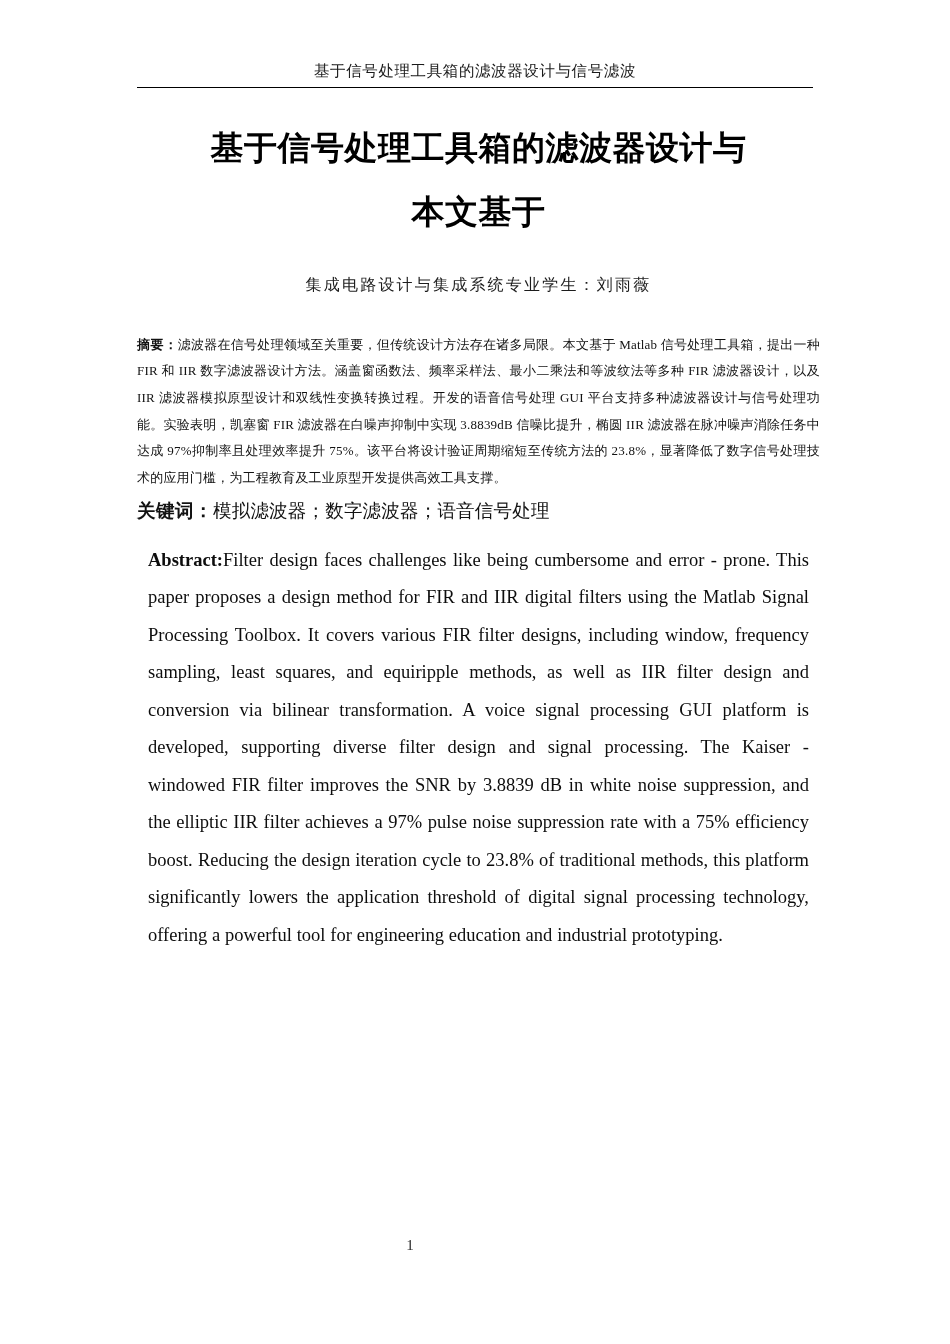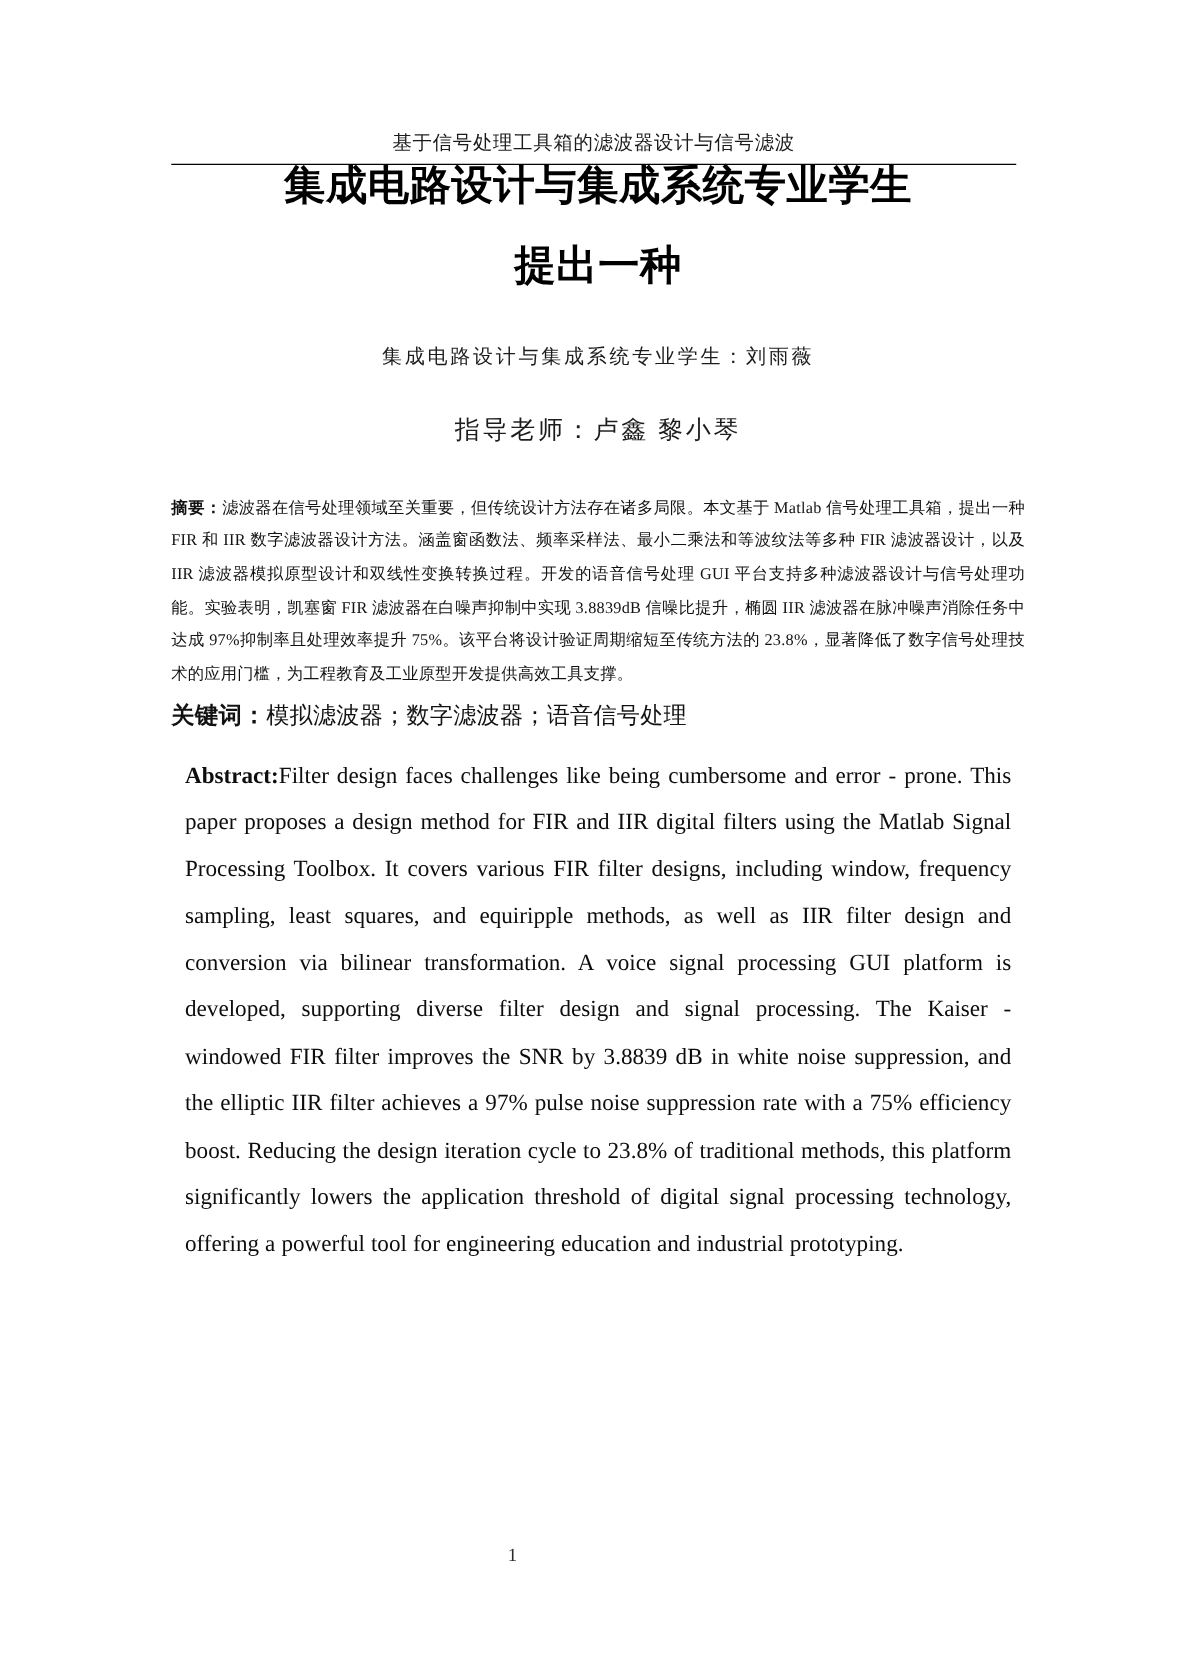--- a/index.html
+++ b/index.html
@@ -32,21 +32,20 @@
     width: 676px;
   }
   .header-text {
     text-align: center;
     font-family: "Liberation Serif", "DejaVu Serif", serif;
     font-size: 15.5px;
     letter-spacing: 0.6px;
     color: #1a1a1a;
     line-height: 1.2;
     white-space: nowrap;
-    margin-top: 44px;
   }
   .header-rule {
     margin-top: 6px;
     border-top: 1.6px solid #000000;
     width: 676px;
     height: 0;
   }
 
   
   .content {
@@ -157,27 +156,26 @@
 <div class="page">
 
   <div class="header-band">
     <div class="header-text">基于信号处理工具箱的滤波器设计与信号滤波</div>
     <div class="header-rule"></div>
   </div>
 
   <div class="content">
 
     <h1 class="doc-title">
-      <span class="tline">集成电路设计与集成系统专业学生</span>
-      <span class="tline">提出一种</span>
+      <span class="tline">基于信号处理工具箱的滤波器设计与</span>
+      <span class="tline">本文基于</span>
     </h1>
 
     <div class="byline">集成电路设计与集成系统专业学生：刘雨薇</div>
 
-    <div class="advisor">指导老师：卢鑫 黎小琴</div>
 
     <div class="cn-block">
       <p class="cn-para"><span class="cn-label">摘要：</span><span>滤波器在信号处理领域至关重要，但传统设计方法存在诸多局限。本文基于 Matlab 信号处理工具箱，提出一种 FIR 和 IIR 数字滤波器设计方法。涵盖窗函数法、频率采样法、最小二乘法和等波纹法等多种 FIR 滤波器设计，以及 IIR 滤波器模拟原型设计和双线性变换转换过程。开发的语音信号处理 GUI 平台支持多种滤波器设计与信号处理功能。实验表明，凯塞窗 FIR 滤波器在白噪声抑制中实现 3.8839dB 信噪比提升，椭圆 IIR 滤波器在脉冲噪声消除任务中达成 97%抑制率且处理效率提升 75%。该平台将设计验证周期缩短至传统方法的 23.8%，显著降低了数字信号处理技术的应用门槛，为工程教育及工业原型开发提供高效工具支撑。</span></p>
 
       <p class="cn-keywords"><span class="cn-label">关键词：</span><span>模拟滤波器；数字滤波器；语音信号处理</span></p>
     </div>
 
     <div class="en-block">
       <p class="en-para"><span class="en-label">Abstract:</span><span>Filter design faces challenges like being cumbersome and error - prone. This paper proposes a design method for FIR and IIR digital filters using the Matlab Signal Processing Toolbox. It covers various FIR filter designs, including window, frequency sampling, least squares, and equiripple methods, as well as IIR filter design and conversion via bilinear transformation. A voice signal processing GUI platform is developed, supporting diverse filter design and signal processing. The Kaiser - windowed FIR filter improves the SNR by 3.8839 dB in white noise suppression, and the elliptic IIR filter achieves a 97% pulse noise suppression rate with a 75% efficiency boost. Reducing the design iteration cycle to 23.8% of traditional methods, this platform significantly lowers the application threshold of digital signal processing technology, offering a powerful tool for engineering education and industrial prototyping.</span></p>
 

